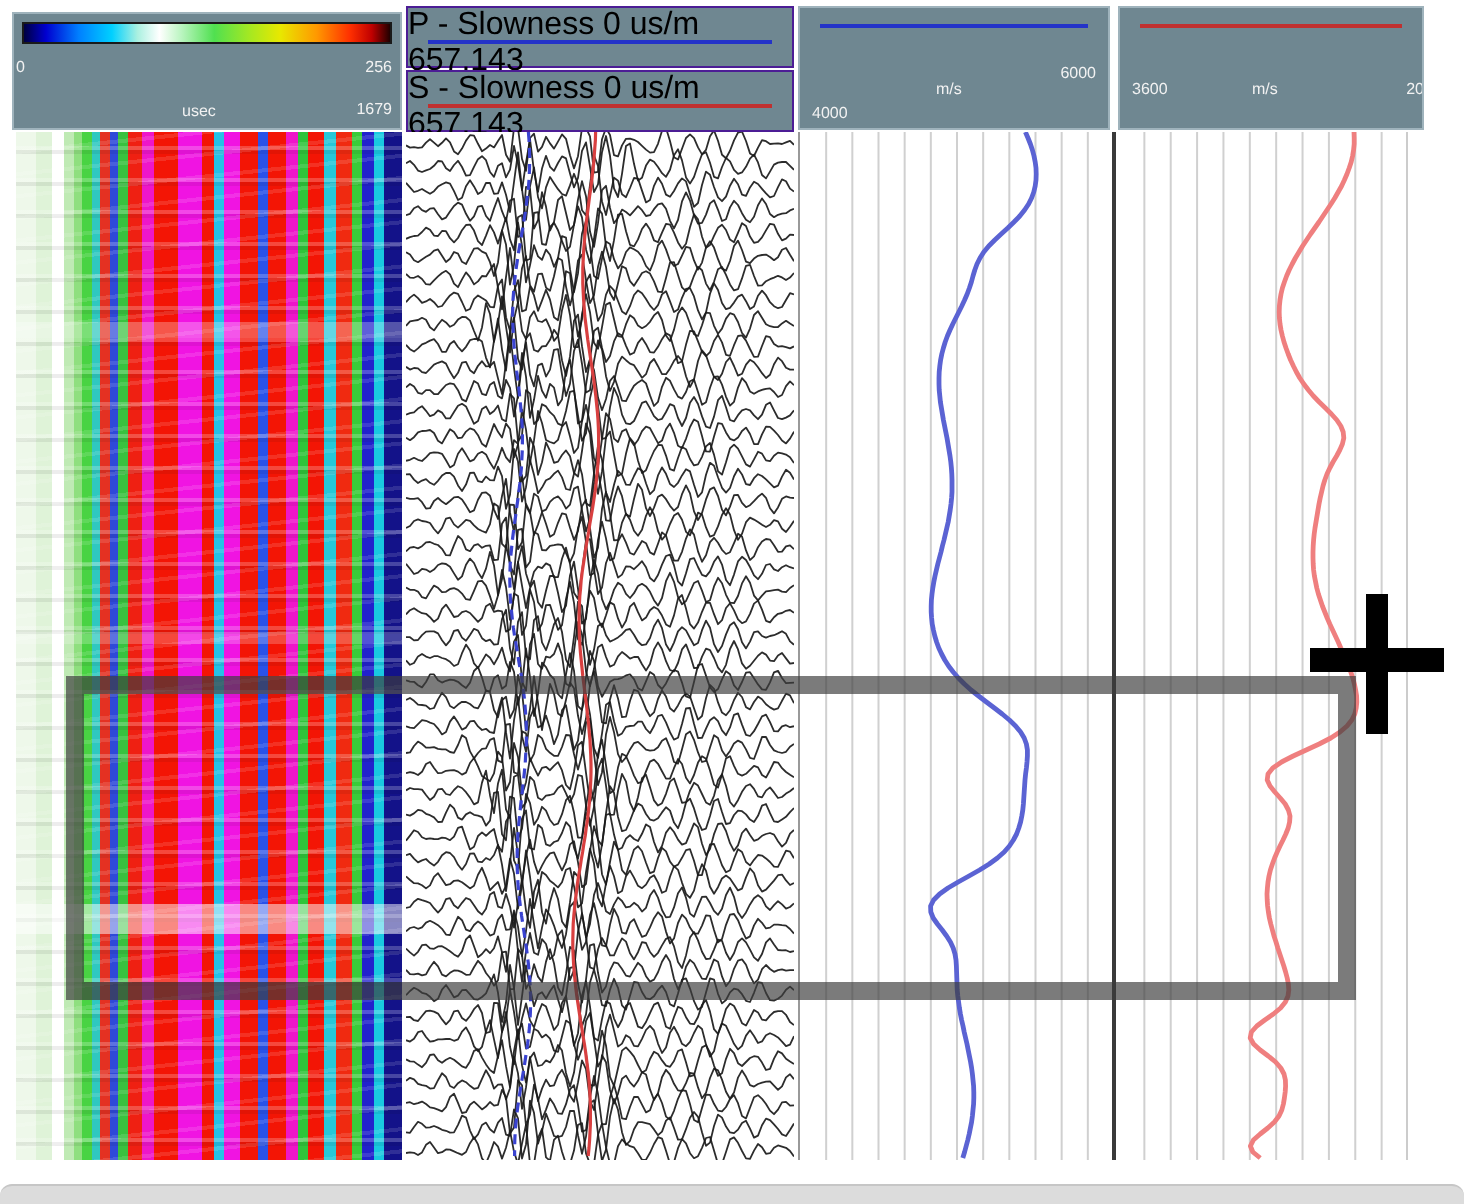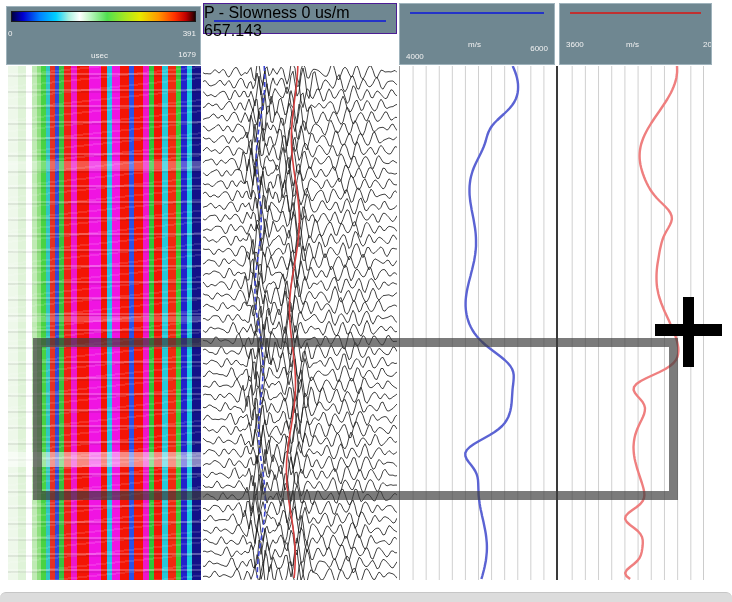--- a/index.html
+++ b/index.html
@@ -42,40 +42,47 @@
   }
 </style>
 </head>
 <body>
 
 <div class="stage">
 
   <div class="hdr" style="left:6px; top:6px; width:195px; height:59px;">
     <div class="cb" id="colorbar" style="background: linear-gradient(90deg, rgb(0, 0, 64) 0%, rgb(0, 0, 208) 6%, rgb(0, 128, 255) 15%, rgb(0, 208, 255) 24%, rgb(170, 240, 224) 31%, rgb(255, 255, 255) 37%, rgb(186, 245, 192) 43%, rgb(80, 224, 80) 52%, rgb(168, 232, 32) 62%, rgb(232, 232, 0) 70%, rgb(255, 152, 0) 80%, rgb(255, 48, 0) 89%, rgb(192, 0, 0) 95%, rgb(32, 0, 0) 100%);"></div>
     <span class="lab" style="left:1px; top:22px;">0</span>
-    <span class="lab" style="right:4px; top:22px;">391</span>
+    <span class="lab" style="right:4px; top:22px;">256</span>
     <span class="lab" style="left:84px; top:44px;text-align:center;">usec</span>
     <span class="lab" style="right:4px; top:43px;">1679</span>
   </div>
 
   <div style="position:absolute; left:203px; top:3px; width:194px; height:63px;">
     <div class="subbox" style="top:0; height:31px;">
       <span class="title" style="top:1px;">P - Slowness</span>
       <div class="scale-line" style="top:16px; background:var(--p-scale-line,#2433c8);"></div>
       <span class="lab" style="left:4px; top:20px;">0</span>
       <span class="lab" style="left:86px; top:20px;">us/m</span>
       <span class="lab" style="right:4px; top:20px;">657.143</span>
     </div>
+    <div class="subbox" style="top:32px; height:31px;">
+      <span class="title" style="top:1px;">S - Slowness</span>
+      <div class="scale-line" style="top:16px; background:var(--s-scale-line,#c03030);"></div>
+      <span class="lab" style="left:4px; top:20px;">0</span>
+      <span class="lab" style="left:86px; top:20px;">us/m</span>
+      <span class="lab" style="right:4px; top:20px;">657.143</span>
+    </div>
   </div>
 
   <div class="hdr" style="left:399px; top:3px; width:156px; height:62px;">
     <div class="scale-line" style="top:8px; background:var(--p-scale-line,#2433c8);"></div>
     <span class="lab" style="left:6px; top:48px;">4000</span>
     <span class="lab" style="left:68px; top:36px;">m/s</span>
-    <span class="lab" style="right:6px; top:40px;">6000</span>
+    <span class="lab" style="right:6px; top:28px;">6000</span>
   </div>
 
   <div class="hdr" style="left:559px; top:3px; width:153px; height:62px;">
     <div class="scale-line" style="top:8px; background:var(--s-scale-line,#c03030);"></div>
     <span class="lab" style="left:6px; top:36px;">3600</span>
     <span class="lab" style="left:66px; top:36px;">m/s</span>
     <span class="lab" style="right:-1px; top:36px;">20</span>
   </div>
 
   <div class="track" style="left:8px; width:193px;">

